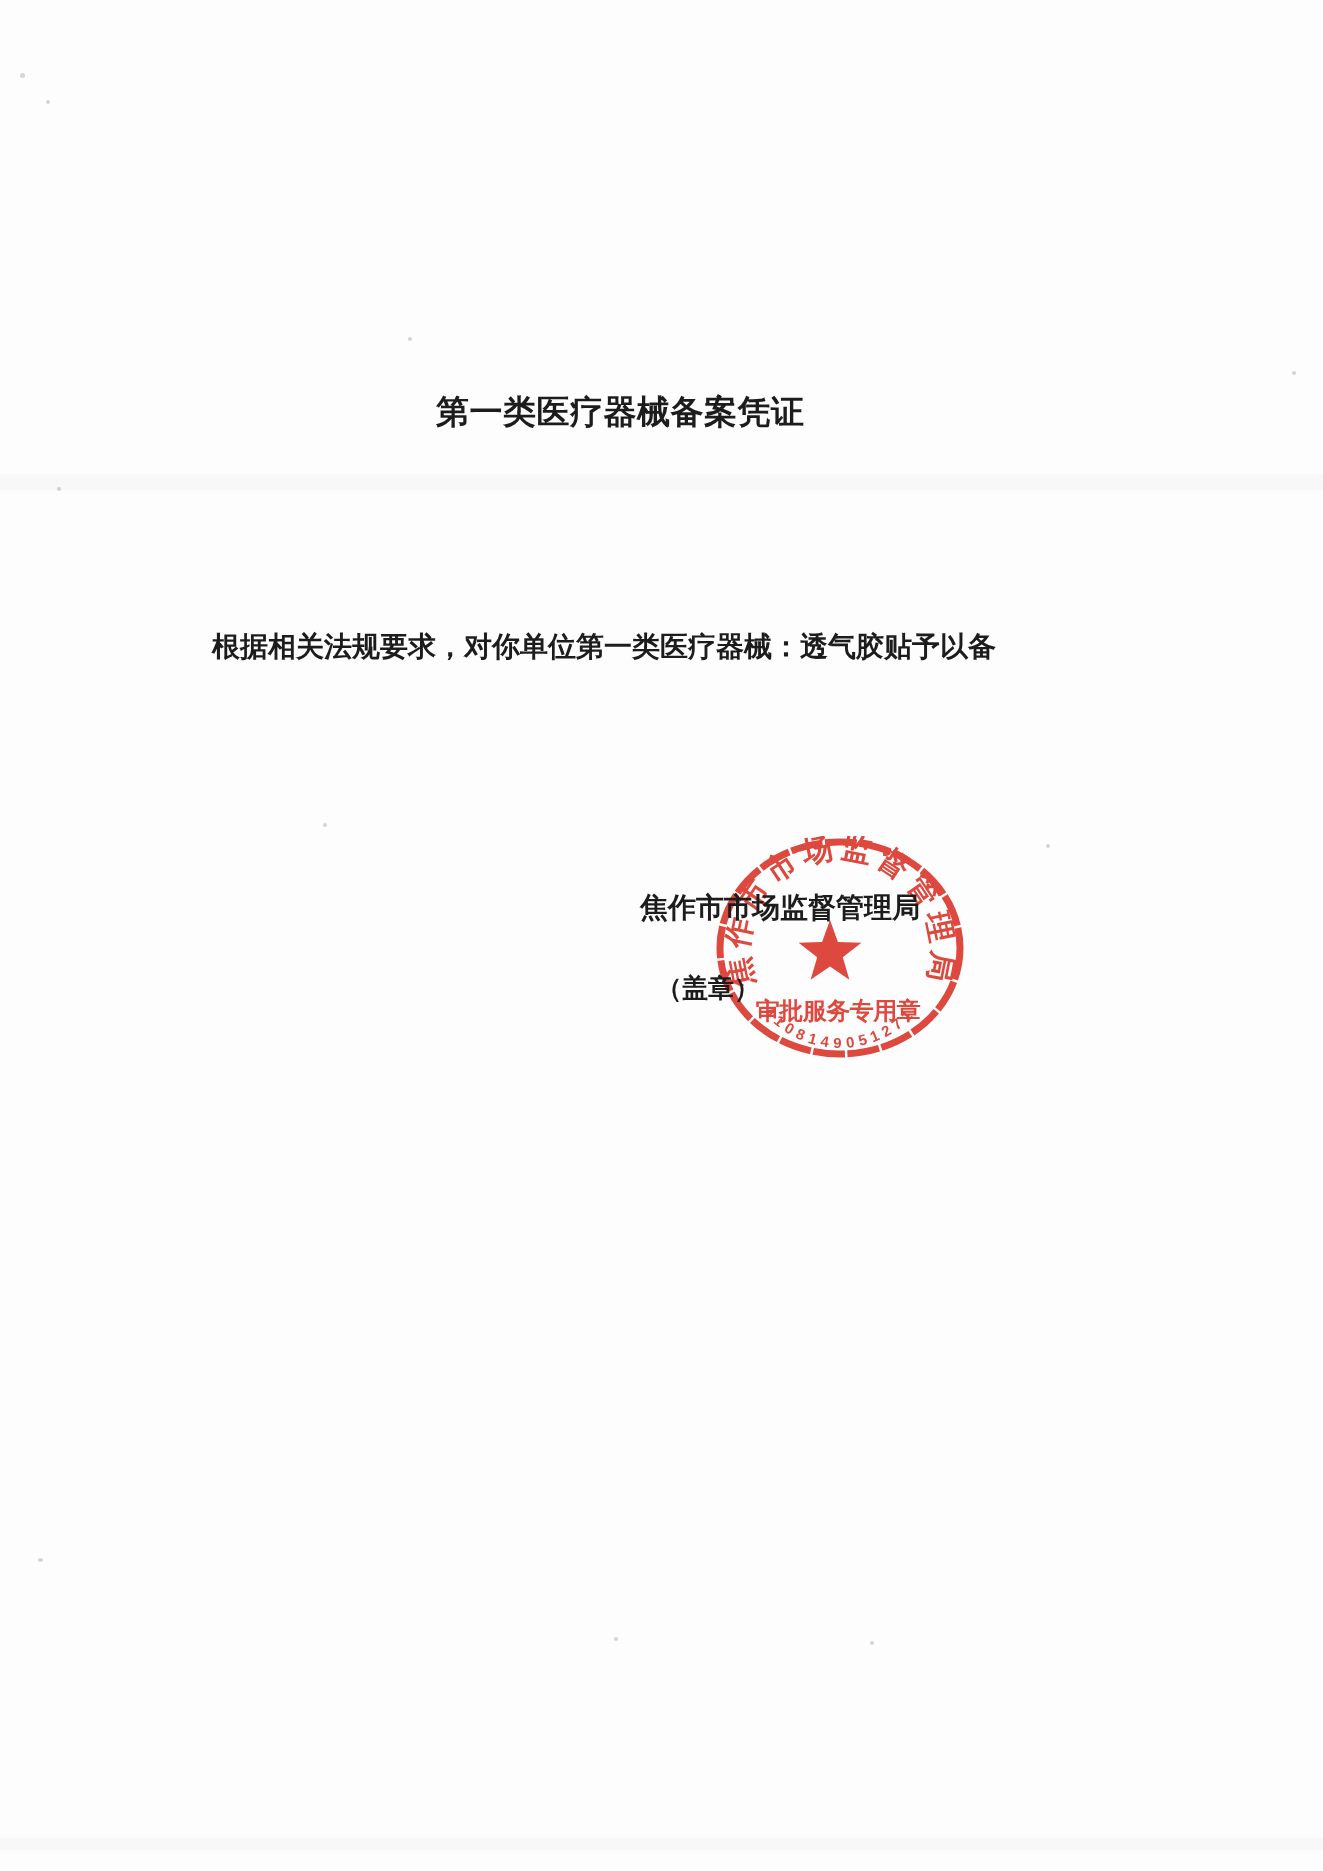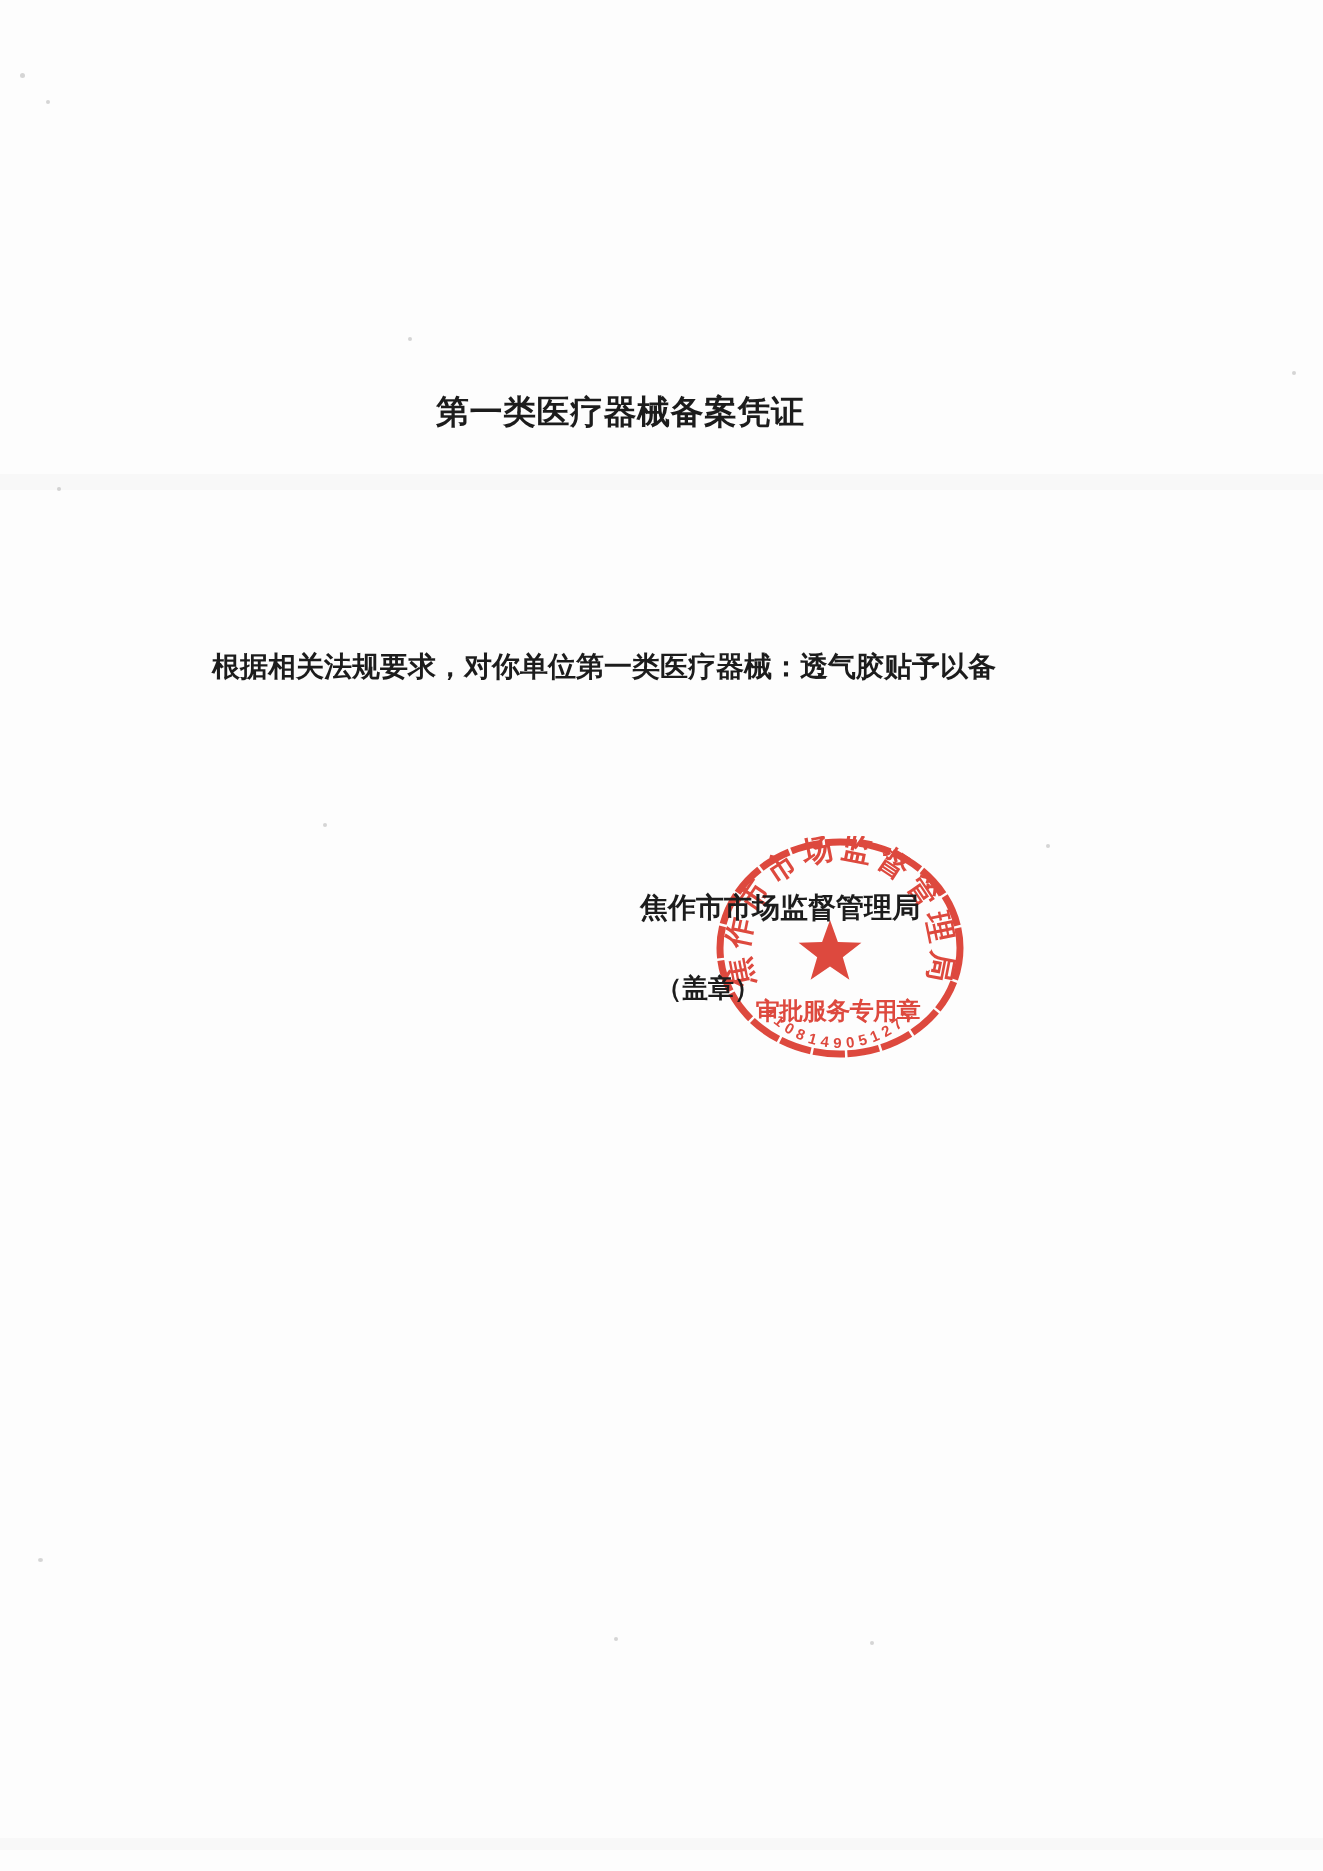--- a/index.html
+++ b/index.html
@@ -43,21 +43,21 @@
     font-size: 27px;
     font-weight: 700;
     white-space: nowrap;
   }
   .body-line {
     position: absolute;
     font-size: 28px;
     font-weight: 600;
     white-space: nowrap;
   }
-  .body-line-1 { left: 212px; top: 648px; }
+  .body-line-1 { left: 212px; top: 628px; }
   .body-line-2 { left: 171px; top: 669px; }
   .authority {
     position: absolute;
     left: 640px; top: 889px;
     font-size: 28px;
     font-weight: 600;
     white-space: nowrap;
     z-index: 3;
   }
   .seal-note {

